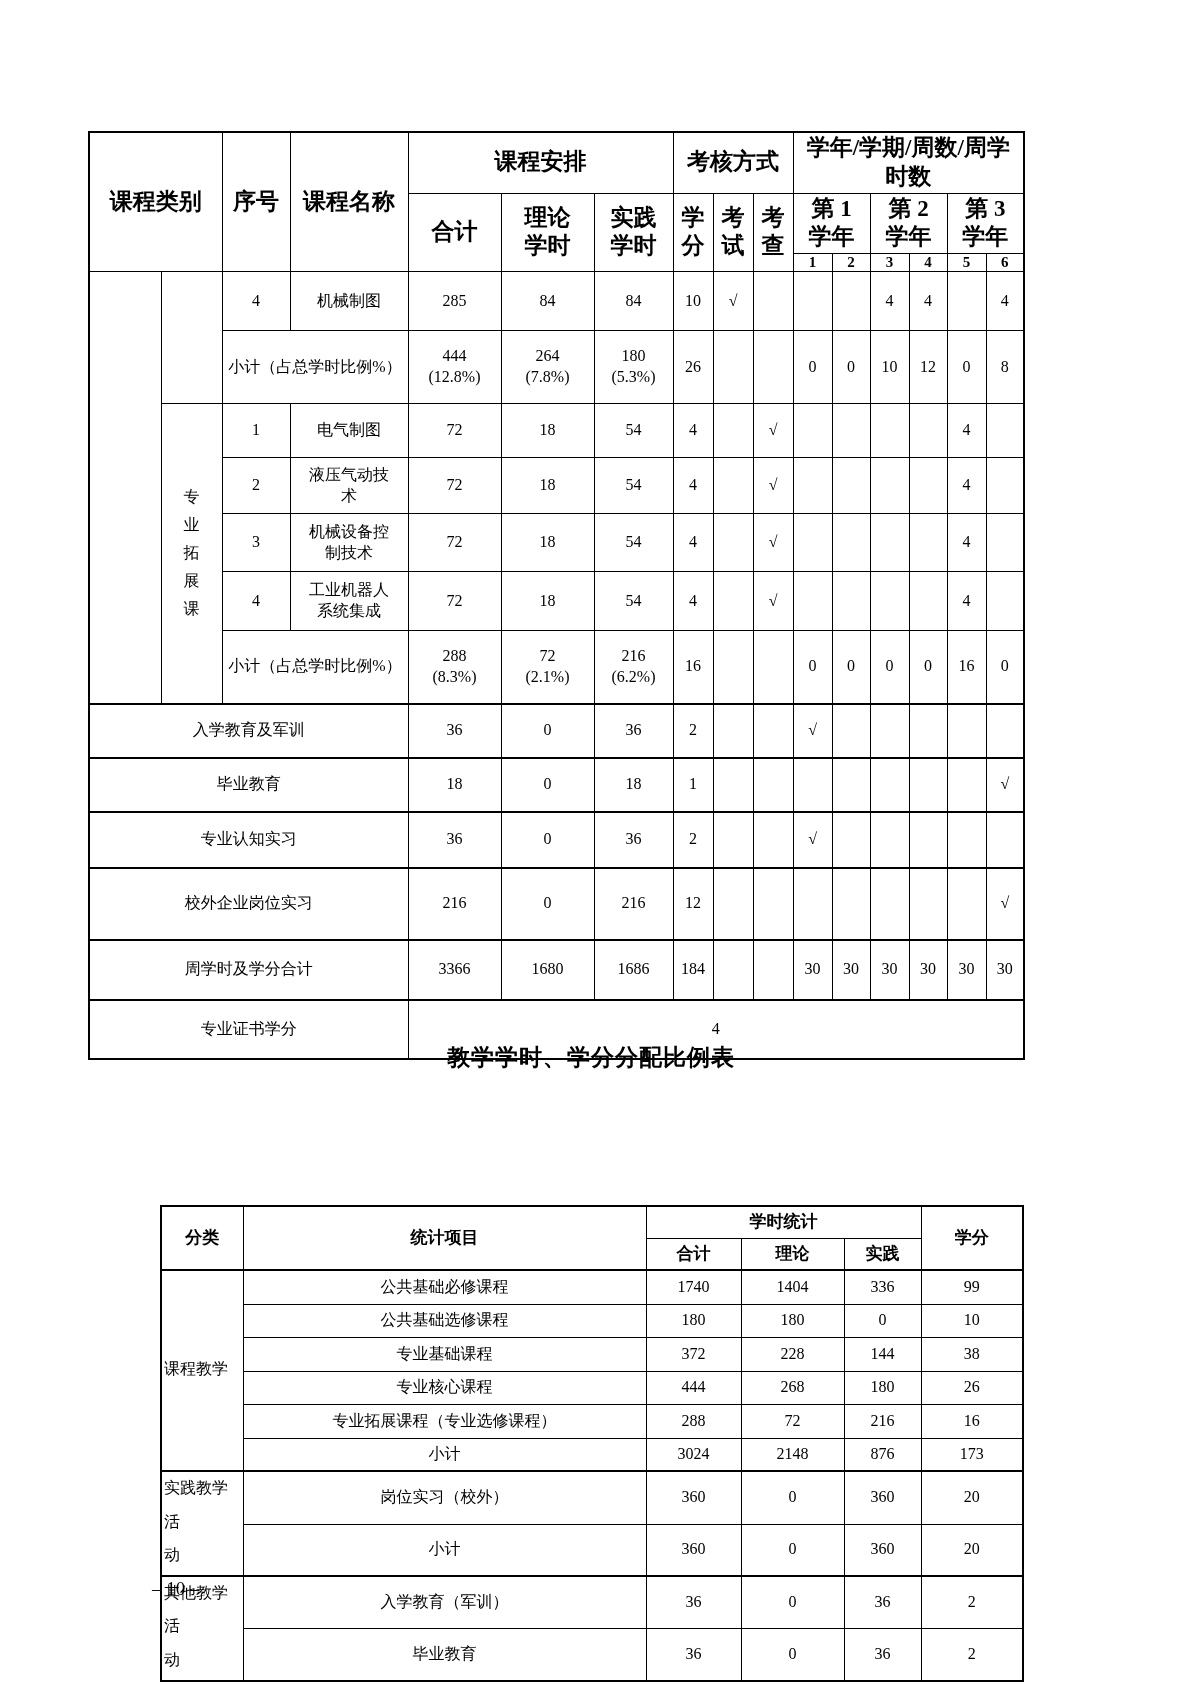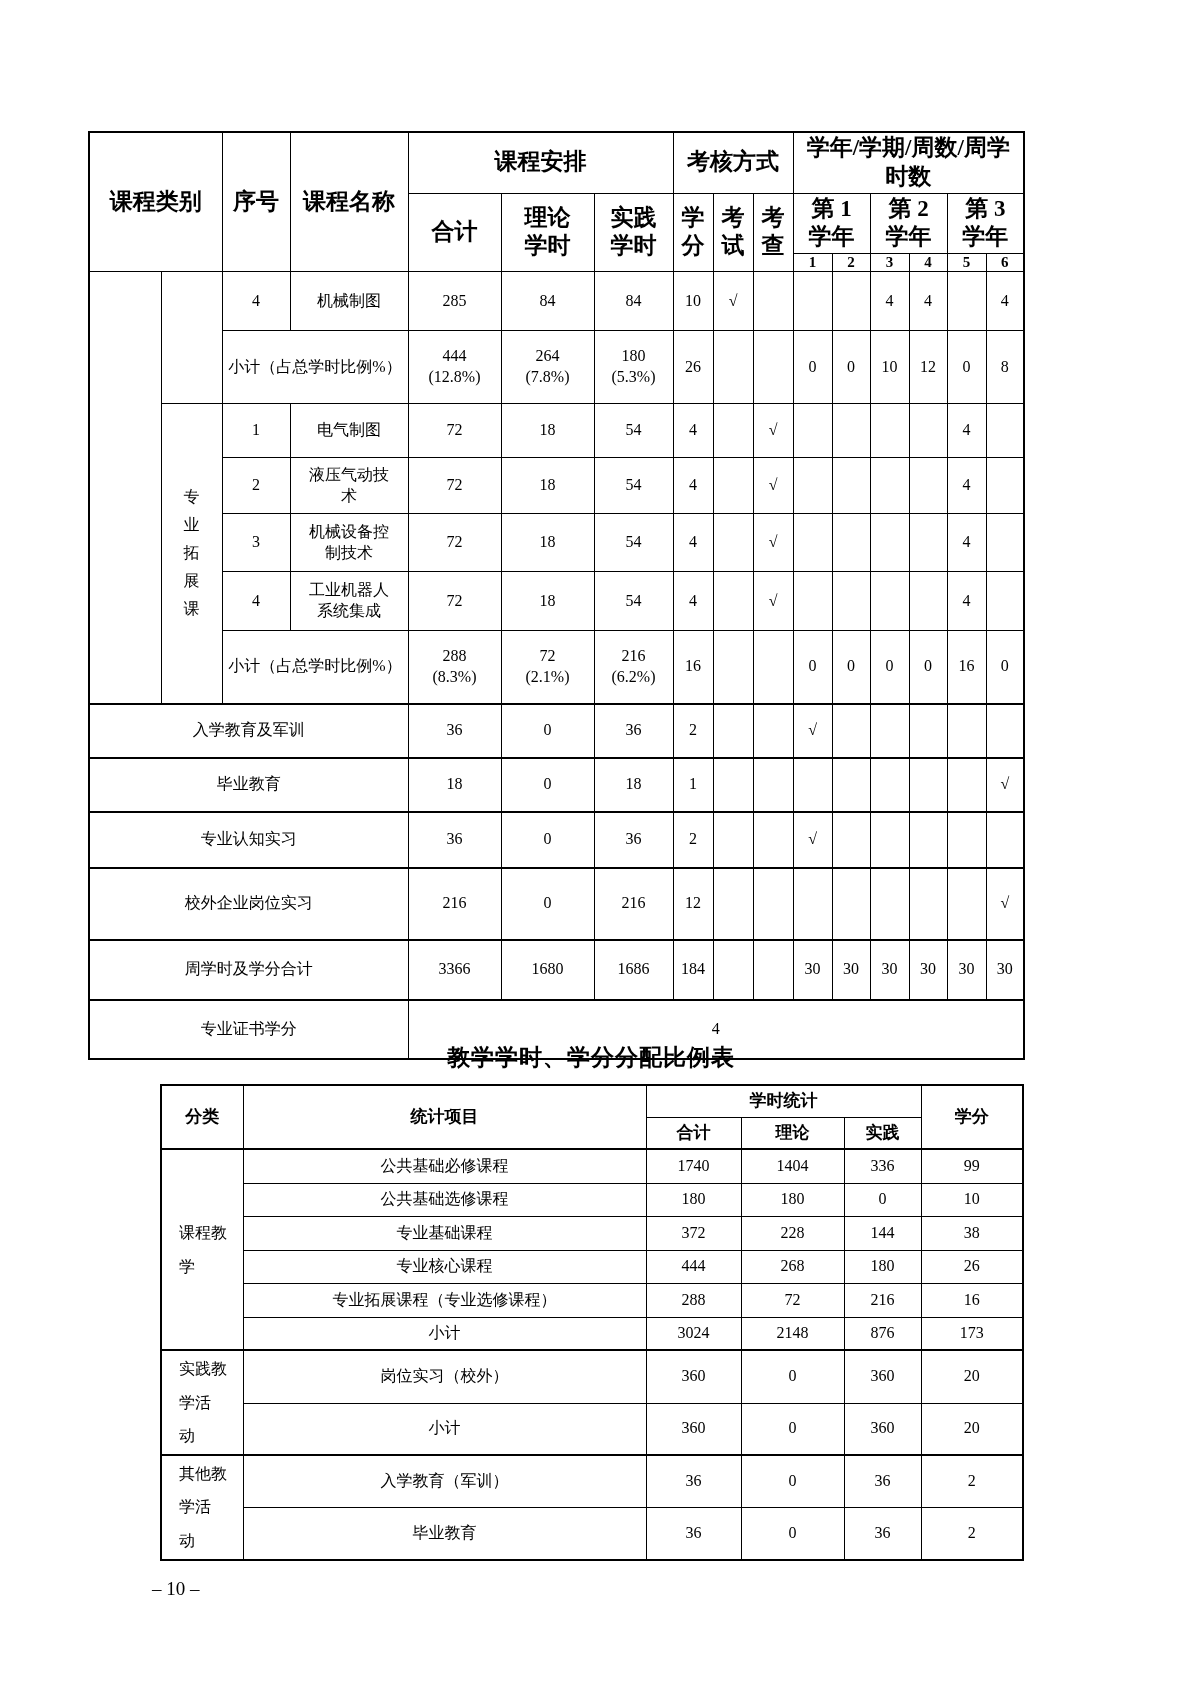--- a/index.html
+++ b/index.html
@@ -13,23 +13,23 @@
     white-space:pre-line;overflow:hidden;padding:1px 2px;
     font-size:16px;line-height:1.3;
   }
   
   #t1{left:88px;top:131px;width:935px;}
   #t1 td.hd{font-weight:bold;font-size:23px;line-height:1.25;margin-left:12px;}
   #t1 tr.h3 td{font-weight:bold;font-size:15px;line-height:1;}
   #t1 td.vert{font-size:16px;line-height:1.75;}
   #t1 tr.sep td{border-top-width:2px;}
   
-  #t2{left:160px;top:1084px;width:862px;}
+  #t2{left:160px;top:1205px;width:862px;}
   #t2 td.hd{font-weight:bold;font-size:17px;}
-  #t2 td.grp{text-align:left;padding-left:17px;line-height:2.1;}
+  #t2 td.grp{text-align:left;padding-left:2px;line-height:2.1;font-family:Liberation Mono, monospace;}
   #t2 tr.gsep td{border-top-width:2px;}
   .title{
     position:absolute;left:160px;top:1042px;width:862px;text-align:center;
     font-size:23px;font-weight:bold;letter-spacing:1px;
   }
   .pageno{
     position:absolute;left:152px;top:1578px;width:140px;text-align:left;
     font-size:19px;
   }
 </style>

